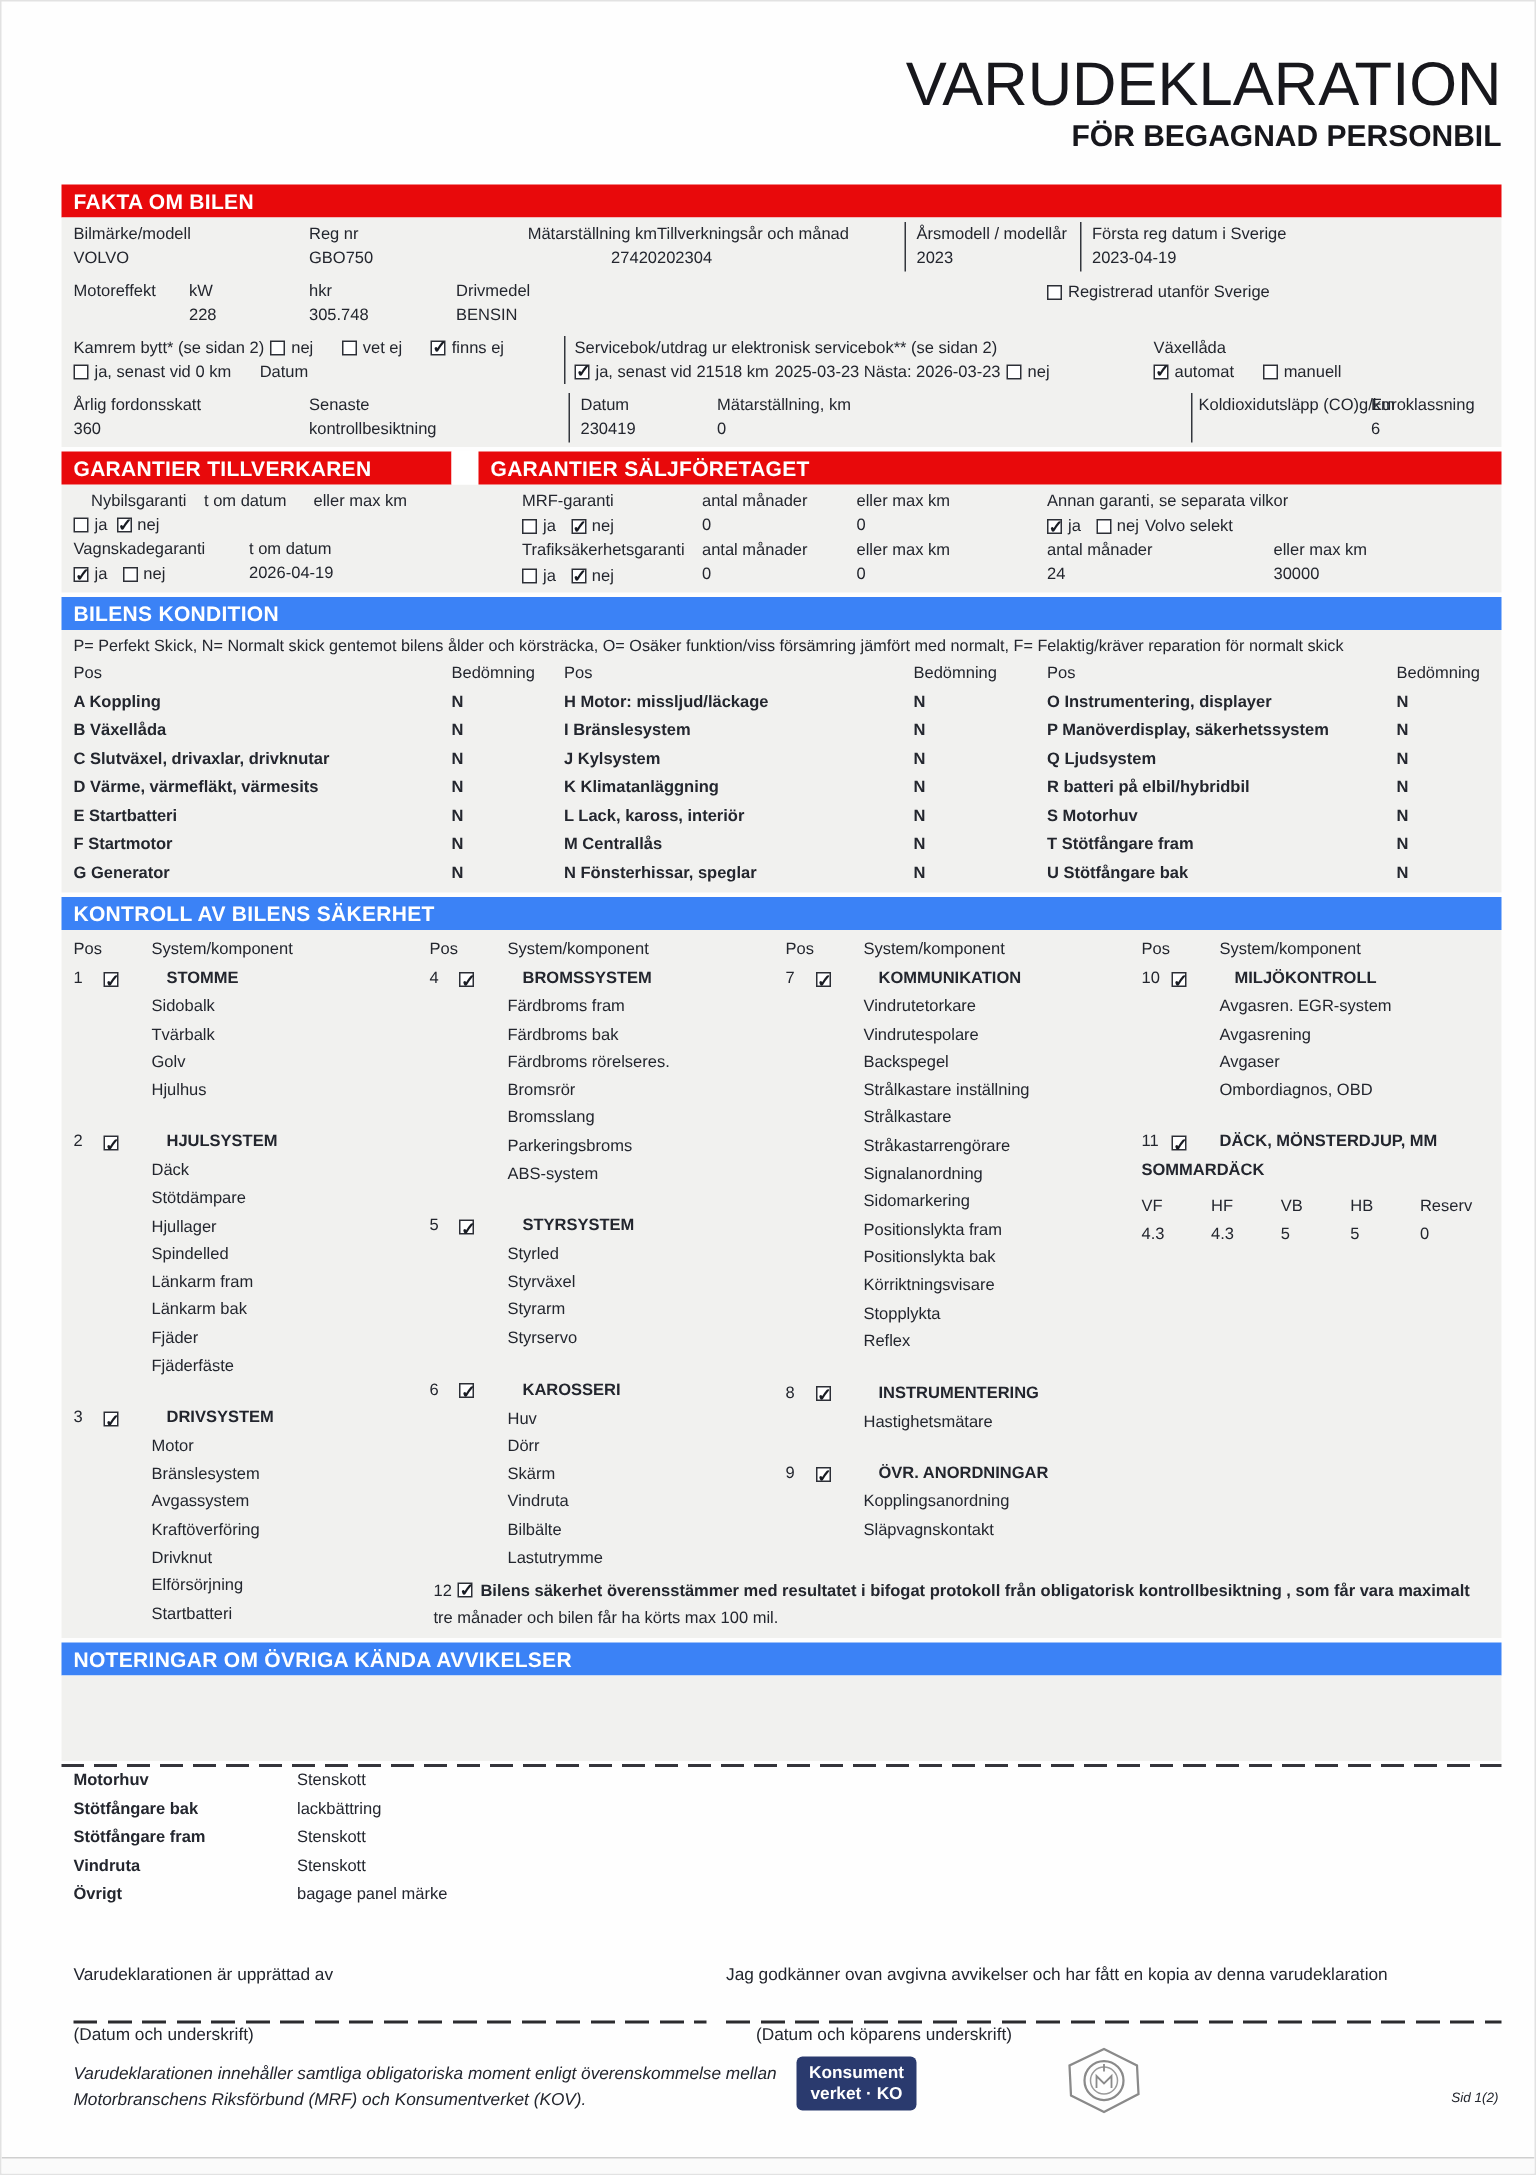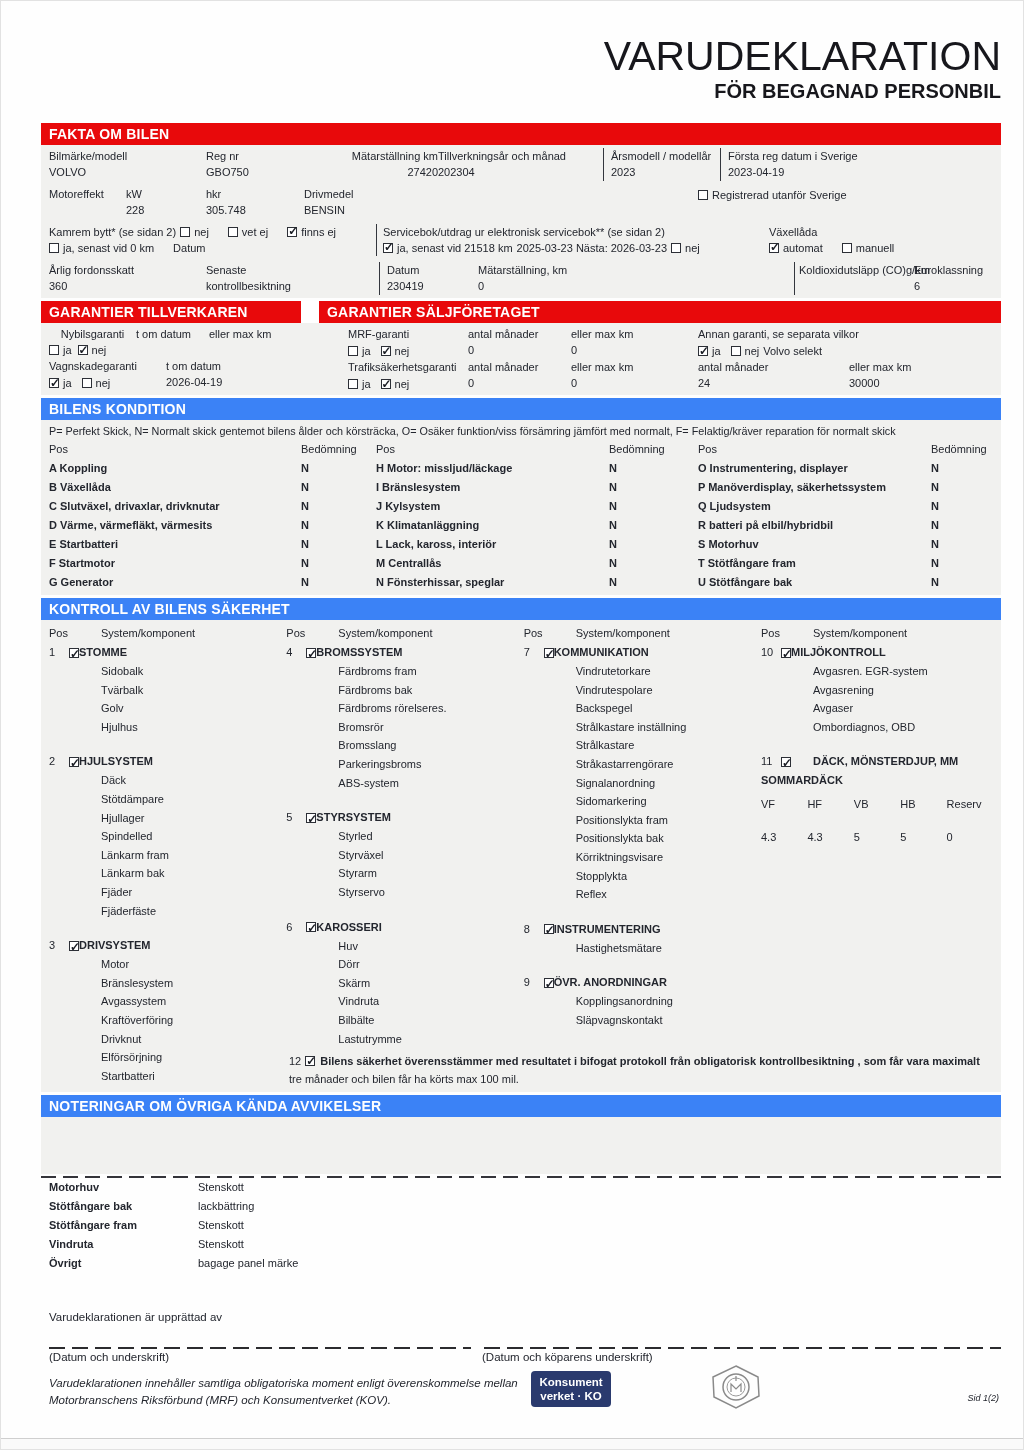--- a/index.html
+++ b/index.html
@@ -77,26 +77,26 @@
 
   
   .s-body { position:relative; height:472px; background:#f1f1ef; padding:4px 8px; }
   .s-cols { display:flex; }
   .s-c { width:240px; } .s-c:last-child { width:232px; }
   .s-head { display:flex; line-height:19px; font-size:11px; margin-bottom:0px; }
   .s-head .ph { width:52px; }
   .s-gh { display:flex; align-items:center; line-height:19px; }
   .s-num { width:20px; font-size:11px; }
   .s-gh .cb { margin-right:0; }
-  .s-title { font-weight:700; font-size:11px; }
+  .s-title { font-weight:700; font-size:11px; margin-left:32px; }
   .s-c .s-title { white-space:nowrap; }
   .s-items { padding-left:52px; margin-bottom:16px; }
   .s-item { font-size:11px; line-height:18.6px; white-space:nowrap; }
   .tyre-sub { font-weight:700; font-size:11px; line-height:19px; }
-  .tyre-head, .tyre-vals { display:flex; line-height:19px; font-size:11px;margin-top:14px; }
+  .tyre-head, .tyre-vals { display:flex; line-height:19px; font-size:11px; }
   .tyre-head { margin-top:5px; }
   .tyre-cell { width:47px; }
   .item12 { position:absolute; left:248px; right:6px; bottom:4px; font-size:11px; line-height:17.5px; }
   .item12 .s-num { display:inline; margin-right:2px; }
   .item12 .cb { margin:0 5px 0 2px; }
 
   
   .n-empty { background:#f1f1ef; height:57px; }
   .n-dash { height:2px; margin-top:2px;
             background-image:repeating-linear-gradient(90deg,#34343a 0 15px,transparent 15px 22px); }
@@ -107,21 +107,21 @@
 
   
   .foot { position:relative; height:150px; margin-top:26px; font-size:11.5px; }
   .ft-lh { position:absolute; left:8px; top:12px; }
   .ft-rh { position:absolute; left:443px; top:12px; width:520px; }
   .sig { position:absolute; height:2px;
          background-image:repeating-linear-gradient(90deg,#2b2b2e 0 16px,transparent 16px 23px); }
   .sig-l { left:8px; width:422px; top:48px; }
   .sig-r { left:443px; width:517px; top:48px; }
   .cap-l { position:absolute; left:8px; top:52px; }
-  .cap-r { position:absolute; left:441px; top:52px; }
+  .cap-r { position:absolute; left:463px; top:52px; }
   .it { font-style:italic; }
   .ft-note { position:absolute; left:8px; top:76px; width:470px; font-size:11.5px; line-height:17px; }
   .badge { position:absolute; left:490px; top:72px; width:80px; height:36px; background:#2a3a6e;
            border-radius:4px; color:#fff; font-size:11.5px; font-weight:700; text-align:center;
            line-height:14px; padding-top:4px; }
   .mrf { position:absolute; left:668px; top:64px; }
   .sid { position:absolute; right:2px; top:94px; font-size:9px; }
 </style>
 </head>
 <body>
@@ -795,20 +795,21 @@
       </div><div style="display: contents;">
         <div class="n-row">
           <span class="n-l">Övrigt</span>
           <span class="n-v">bagage panel märke</span>
         </div>
       </div></div>
   </div>
 
   <div class="foot">
     <div class="ft-lh">Varudeklarationen är upprättad av</div>
+    <div class="ft-rh">Jag godkänner ovan avgivna avvikelser och har fått en kopia av denna varudeklaration</div>
     <div class="sig sig-l"></div>
     <div class="sig sig-r"></div>
     <div class="cap-l">(Datum och underskrift)</div>
     <div class="cap-r">(Datum och köparens underskrift)</div>
     <div class="ft-note it">Varudeklarationen innehåller samtliga obligatoriska moment enligt överenskommelse mellan Motorbranschens Riksförbund (MRF) och Konsumentverket (KOV).</div>
     <div class="badge">
       <div>Konsument</div>
       <div>verket · KO</div>
     </div>
     <div class="mrf">

